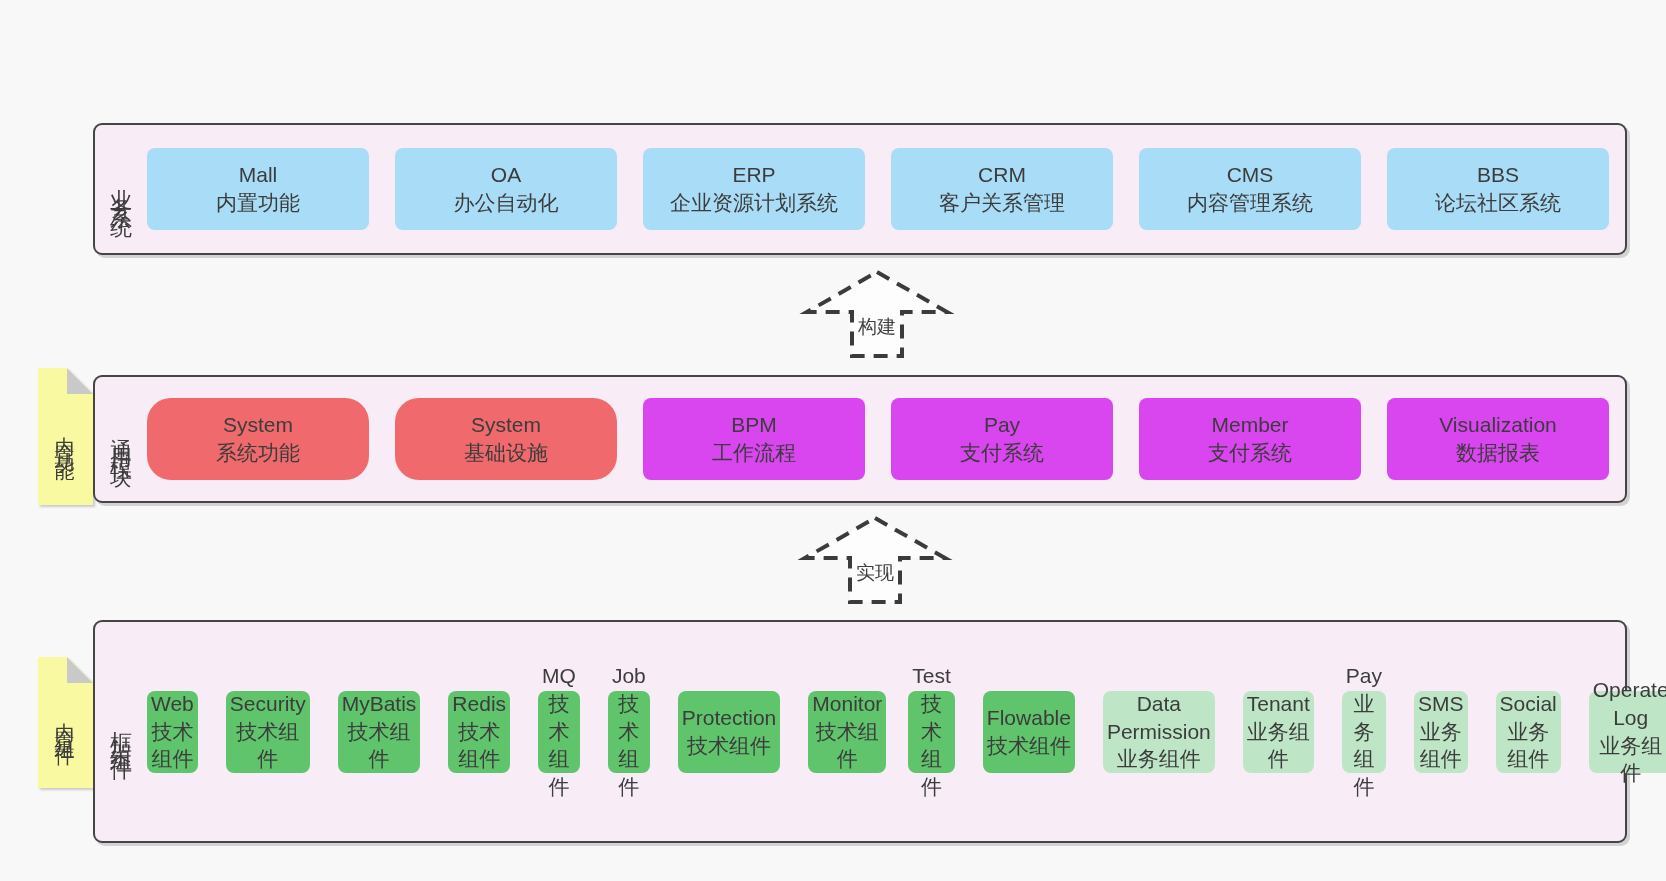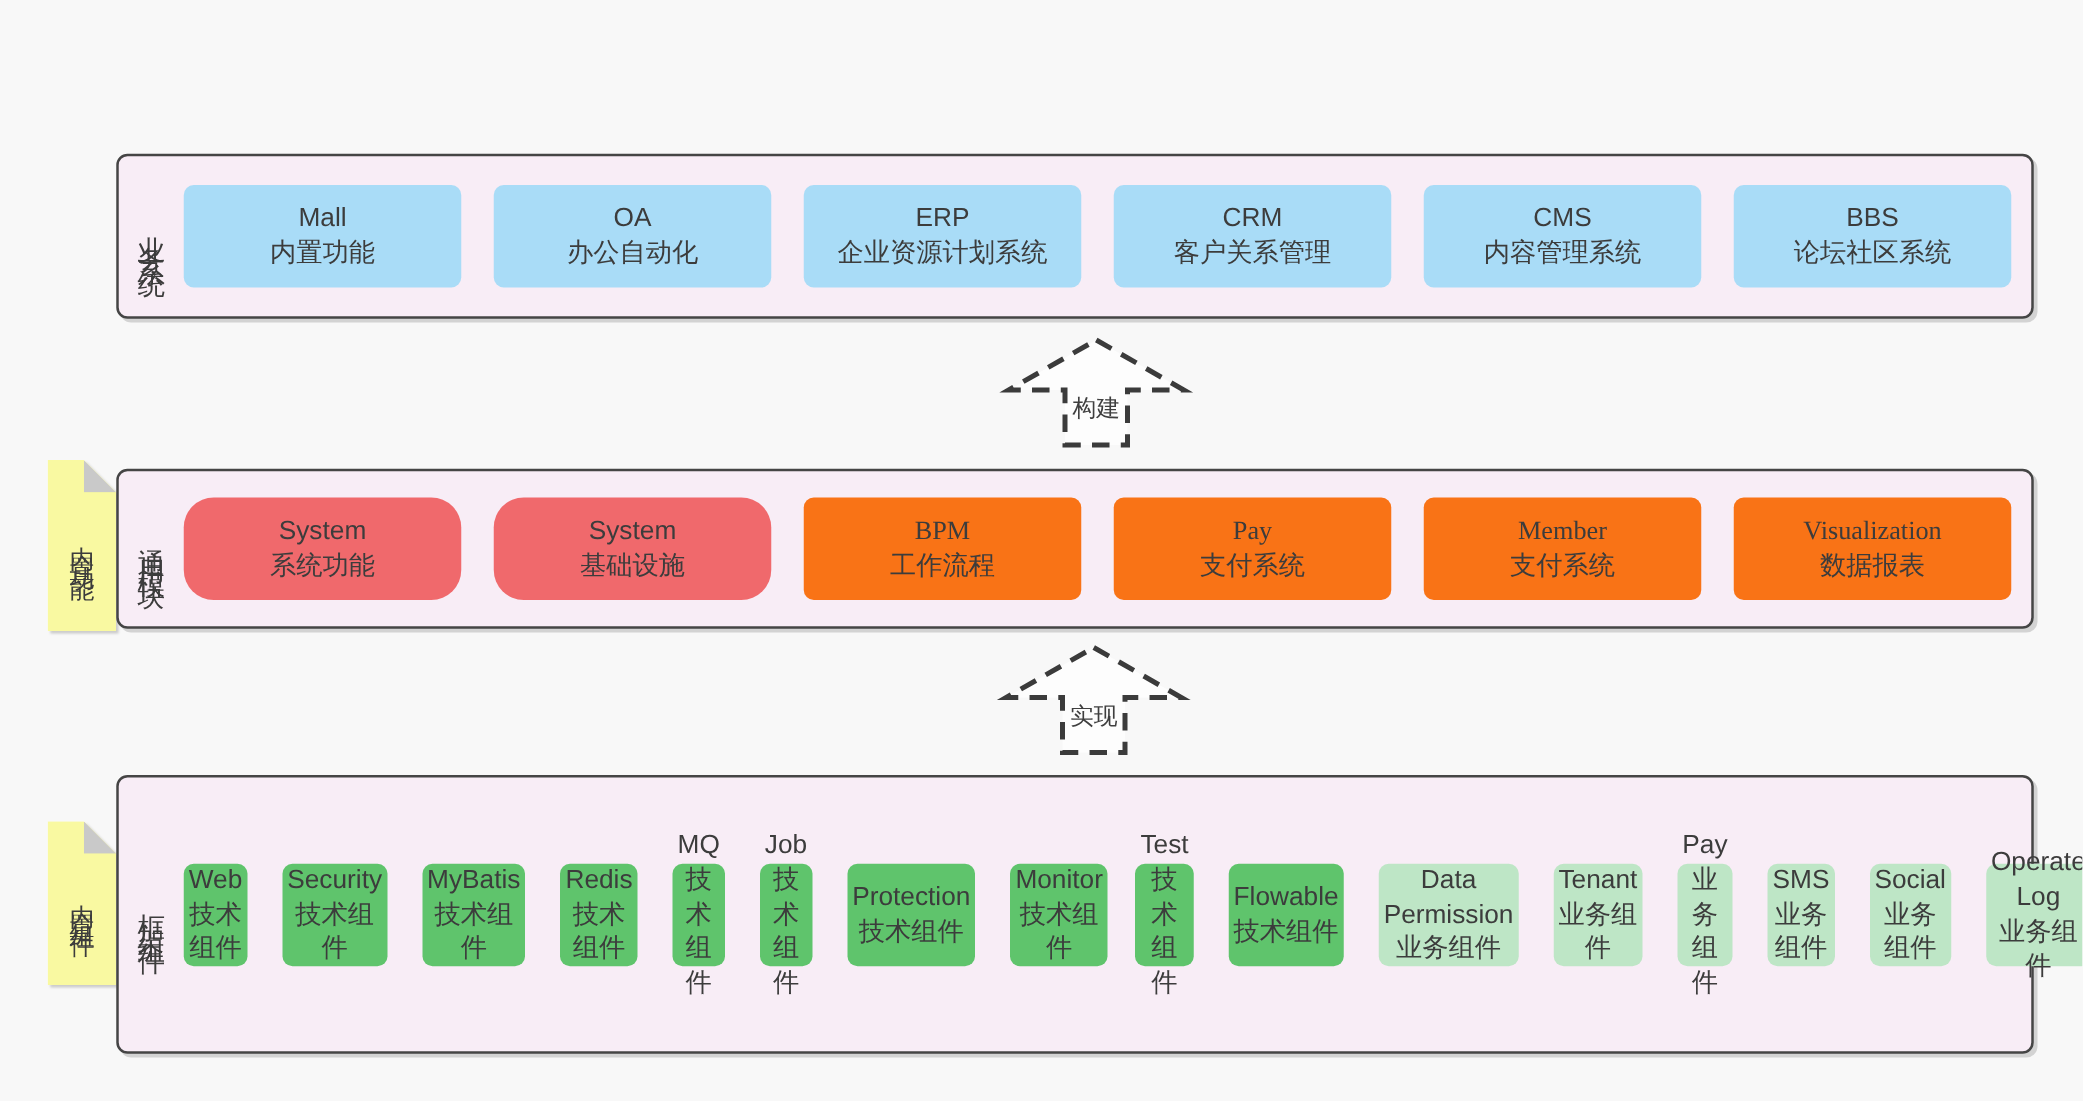--- a/index.html
+++ b/index.html
@@ -24,21 +24,21 @@
   .gap-narrow{gap:28px;}
   .boxes-col{flex:1;display:flex;flex-direction:row;justify-content:center;gap:22px;}
   
   .box{
     flex:1;height:82px;border-radius:8px;display:flex;flex-direction:column;
     align-items:center;justify-content:center;text-align:center;
     font-size:21px;line-height:1.32;padding:0 4px;box-sizing:border-box;
   }
   .blue{background:#a9dcf7;}
   .red{background:#f0696c;border-radius:24px;}
-  .pink{background:#f97316;font-family:Liberation Serif, serif;}
+  .pink{background:#d946ef;}
   .green{background:#5fc46c;}
   .lightgreen{background:#bee6c6;}
   
   .arrow{position:absolute;width:156px;height:94px;}
   .arrow svg{display:block;}
   .arrow-label{
     position:absolute;left:50%;top:48px;transform:translateX(-50%);
     font-size:19px;color:#3f3f3f;white-space:nowrap;
   }
   

